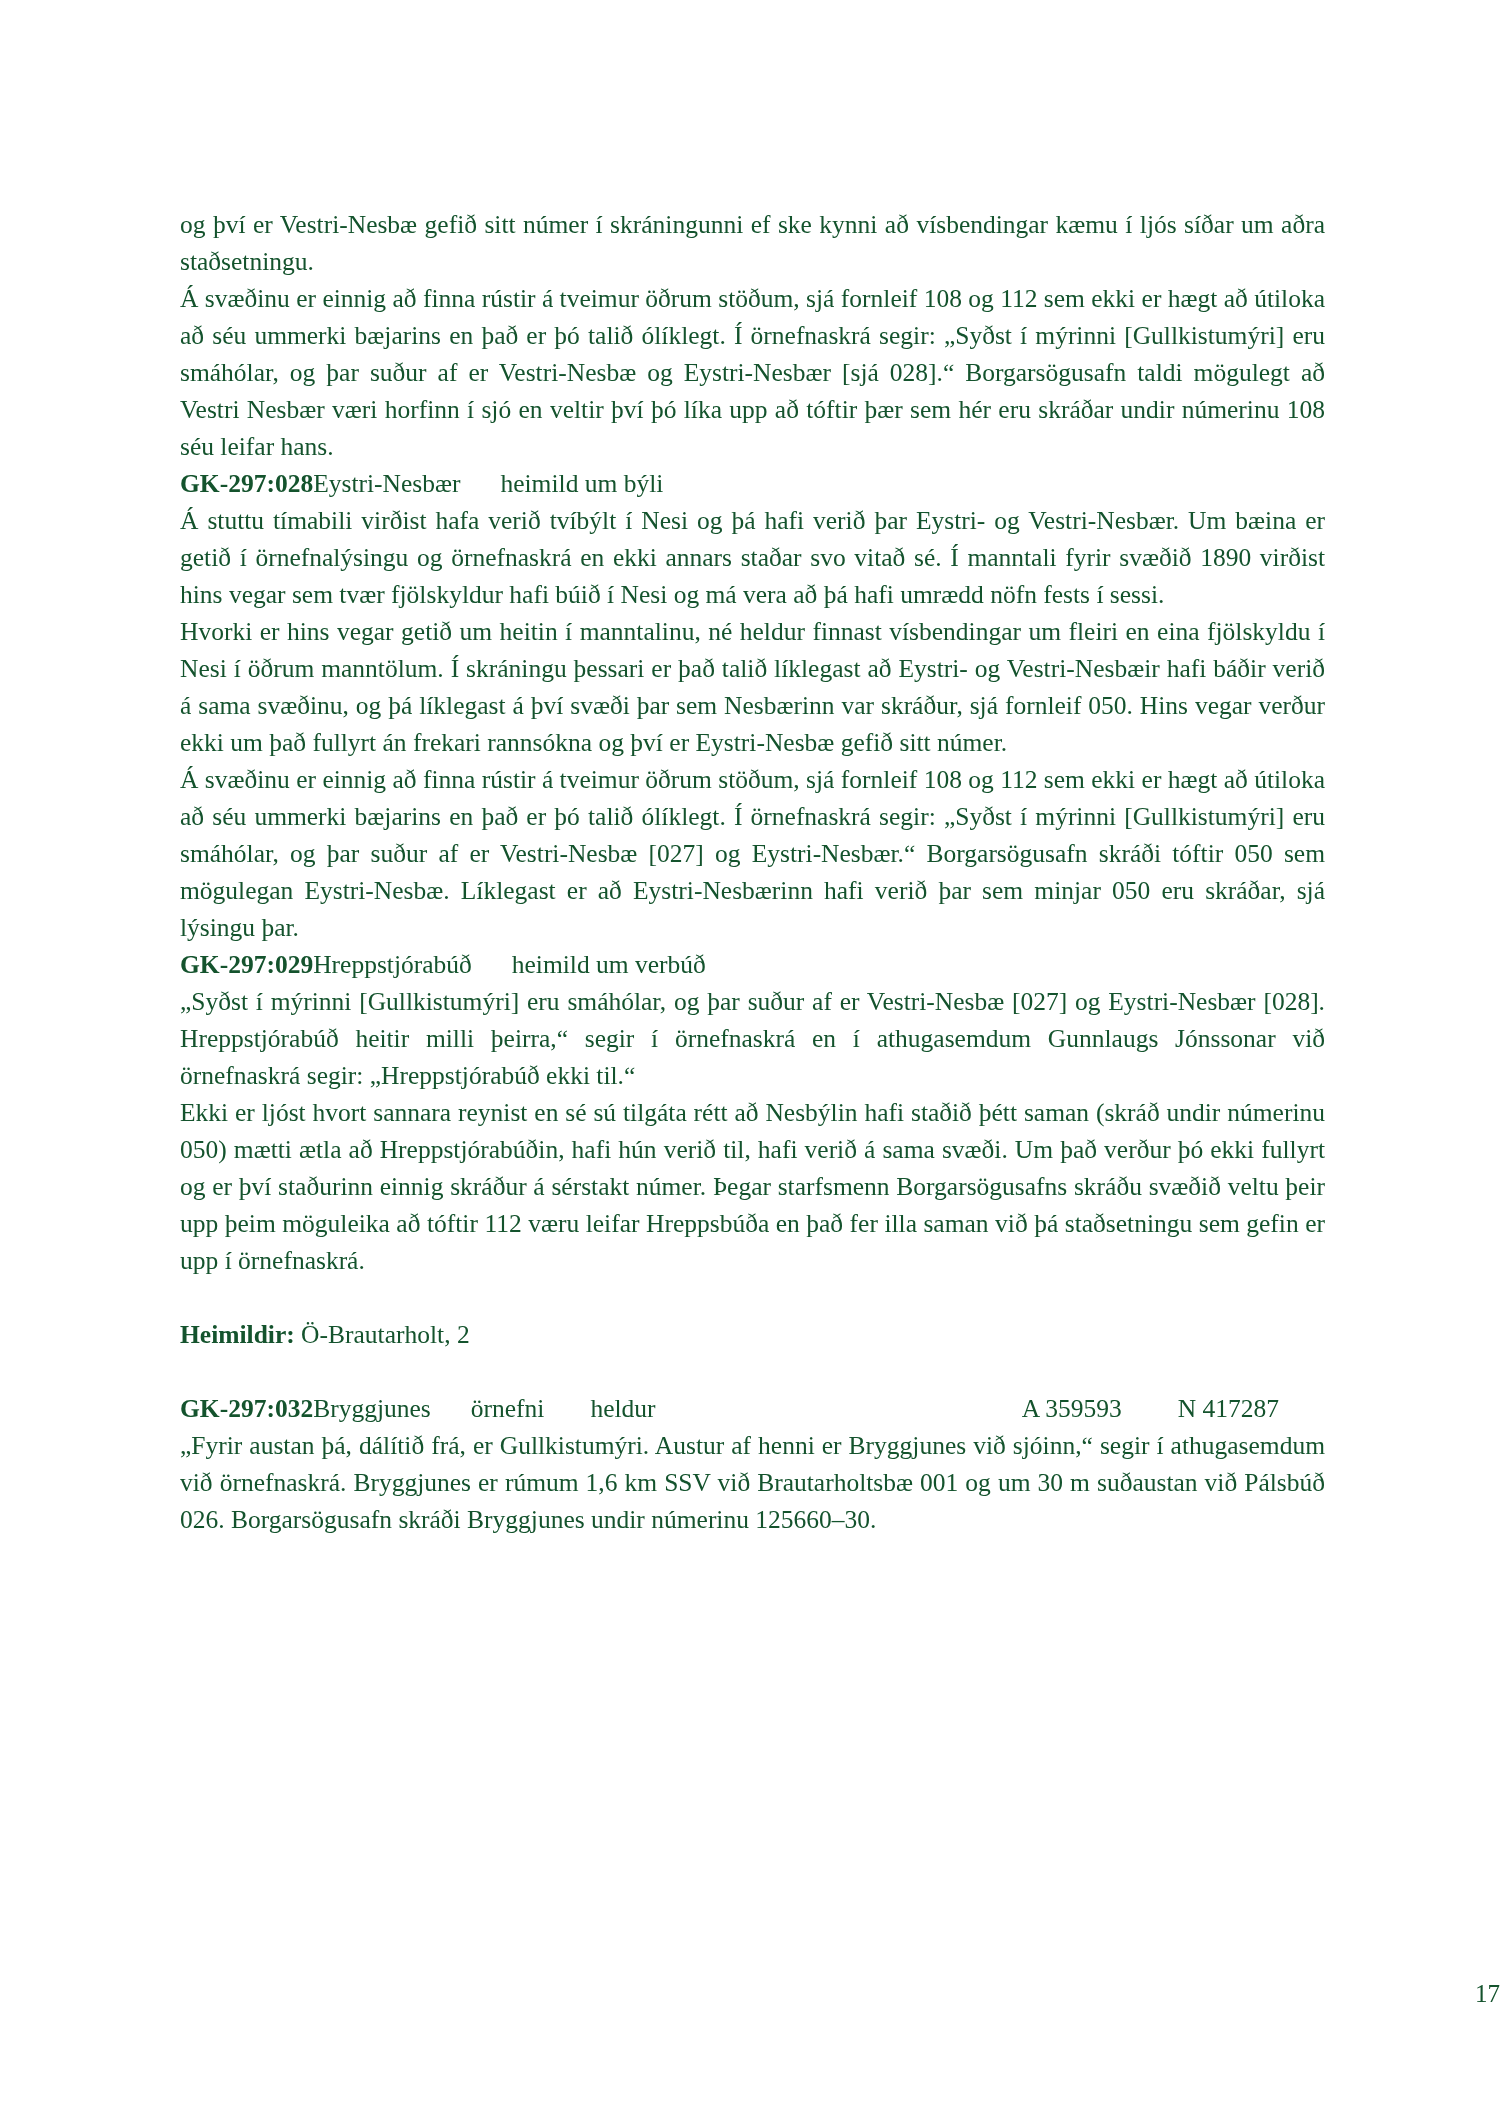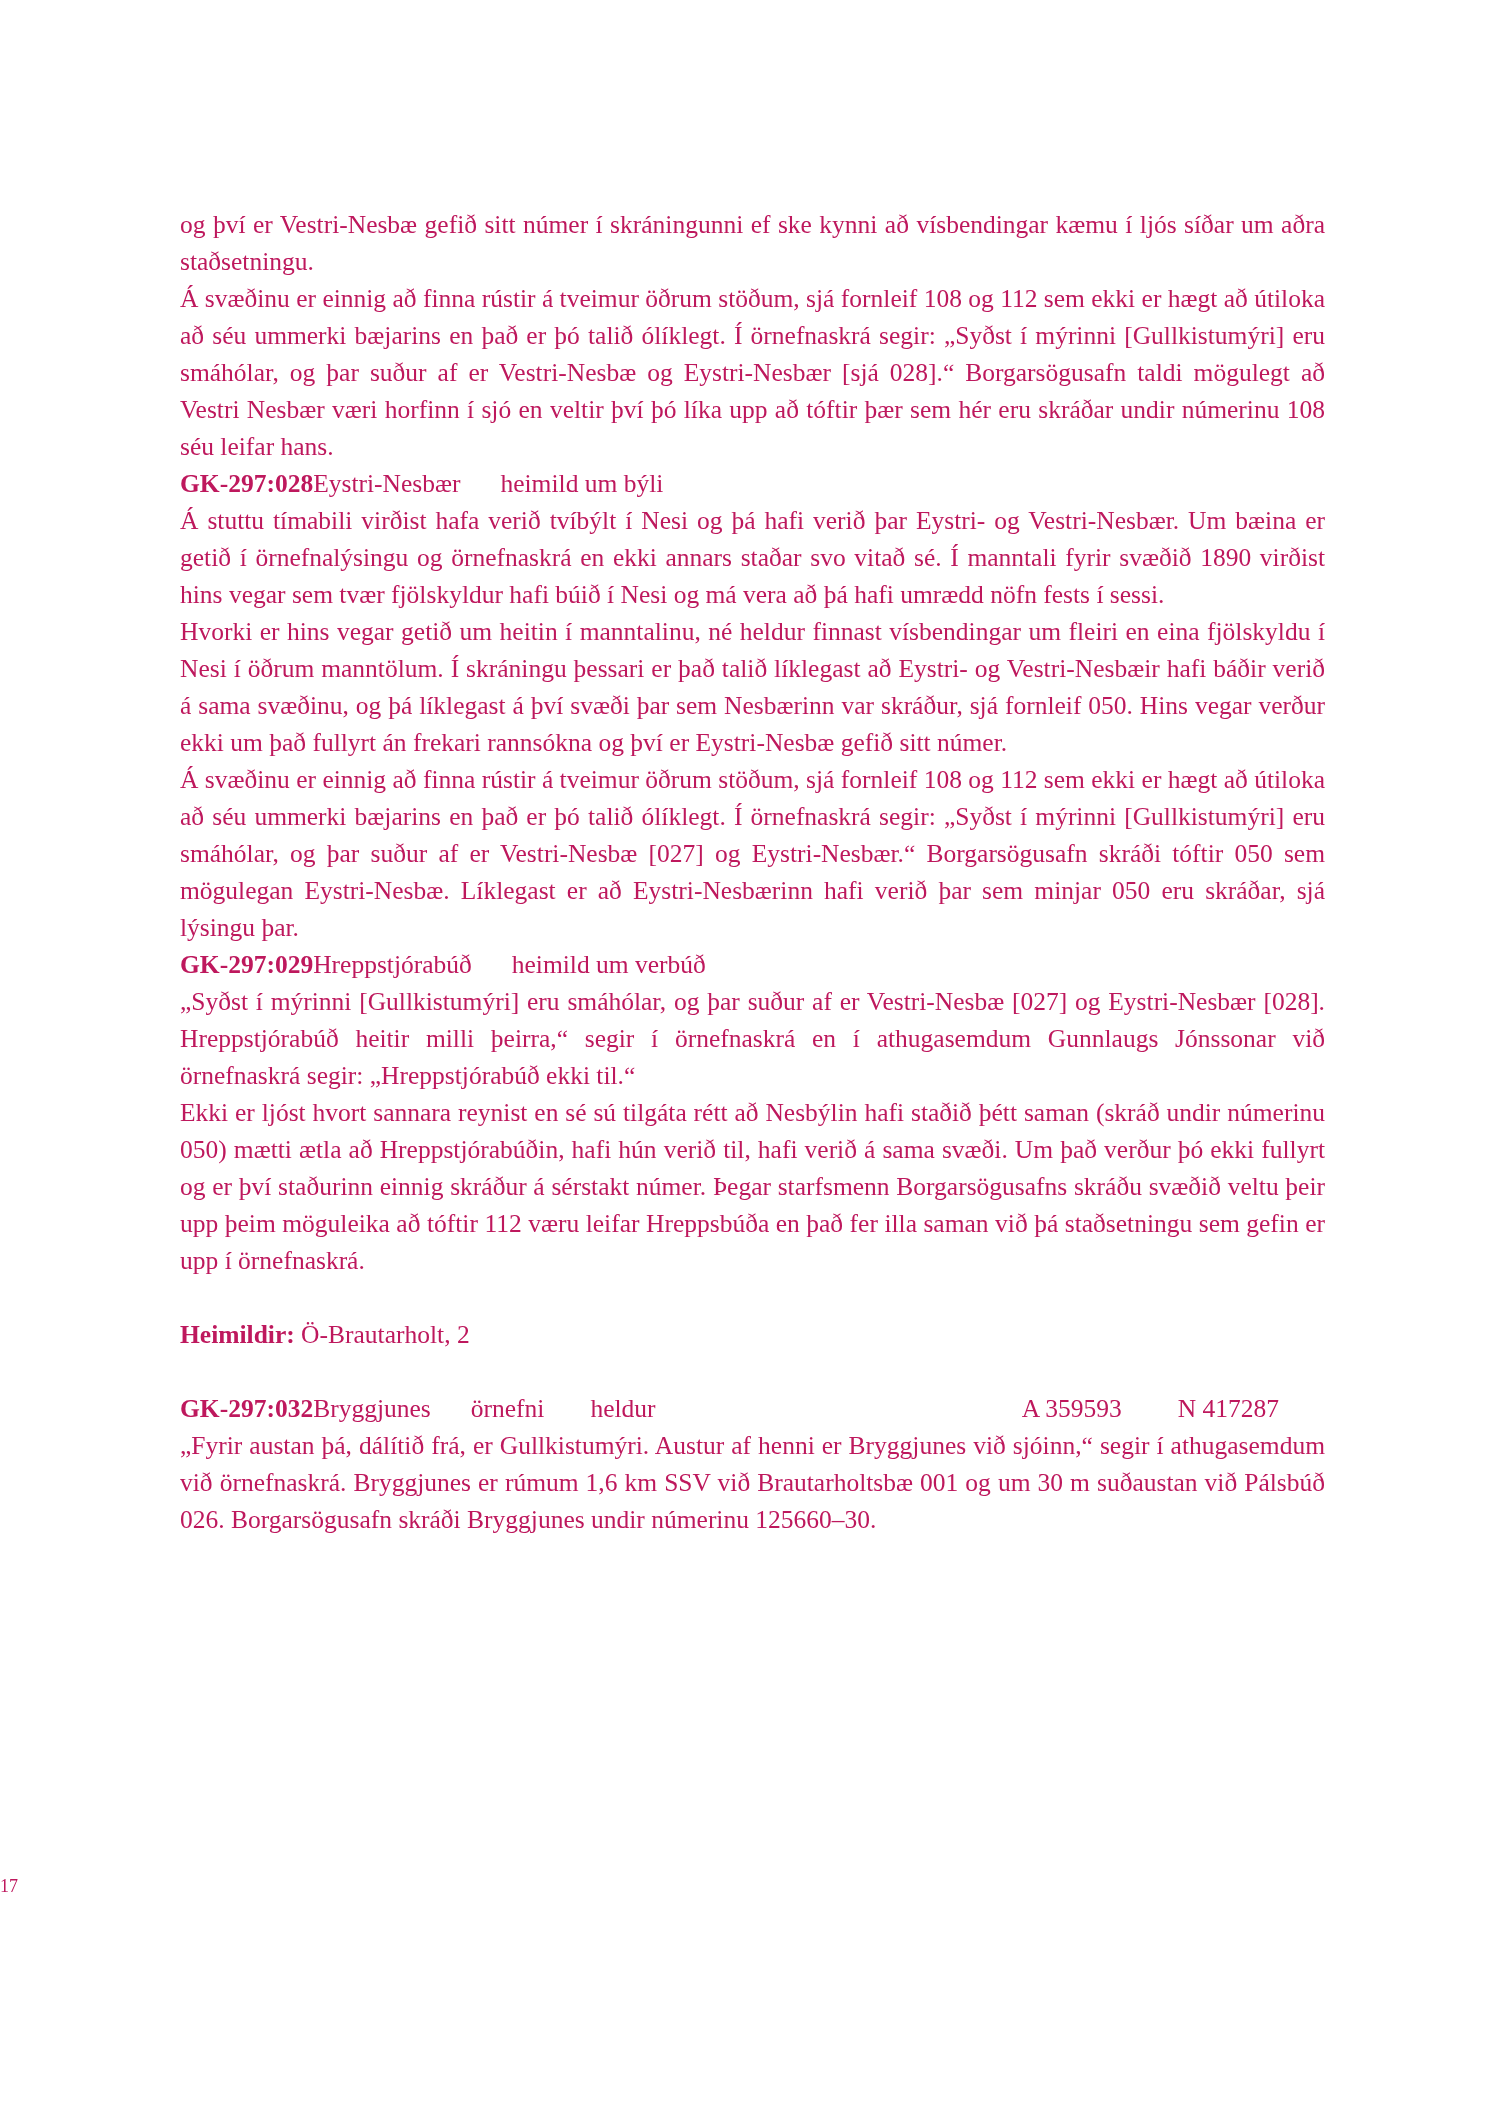--- a/index.html
+++ b/index.html
@@ -7,21 +7,21 @@
     margin: 0;
     padding: 0;
     background: #ffffff;
   }
   .page {
     position: relative;
     width: 1500px;
     height: 2122px;
     background: #ffffff;
     font-family: "Liberation Serif", serif;
-    color: #be185d;
+    color: #14532d;
     overflow: hidden;
   }
   .content {
     position: absolute;
     left: 180px;
     top: 206px;
     width: 1145px;
     font-size: 25.5px;
     line-height: 37px;
   }
@@ -53,25 +53,25 @@
     margin-left: 46px;
   }
   .coords {
     margin-left: auto;
     display: flex;
     gap: 56px;
     padding-right: 46px;
   }
   .page-number {
     position: absolute;
-    top: 1876px;
+    top: 1980px;
     left: 0;
     width: 100%;
-    text-align: left;
-    font-size: 18px;
+    text-align: right;
+    font-size: 25px;
   }
 </style>
 </head>
 <body>
 
 <div class="page">
   <div class="content">
 
     <p class="para">og því er Vestri-Nesbæ gefið sitt númer í skráningunni ef ske kynni að vísbendingar kæmu í ljós síðar um aðra staðsetningu.</p>
     <p class="para">Á svæðinu er einnig að finna rústir á tveimur öðrum stöðum, sjá fornleif 108 og 112 sem ekki er hægt að útiloka að séu ummerki bæjarins en það er þó talið ólíklegt. Í örnefnaskrá segir: „Syðst í mýrinni [Gullkistumýri] eru smáhólar, og þar suður af er Vestri-Nesbæ og Eystri-Nesbær [sjá 028].“ Borgarsögusafn taldi mögulegt að Vestri Nesbær væri horfinn í sjó en veltir því þó líka upp að tóftir þær sem hér eru skráðar undir númerinu 108 séu leifar hans.</p>

